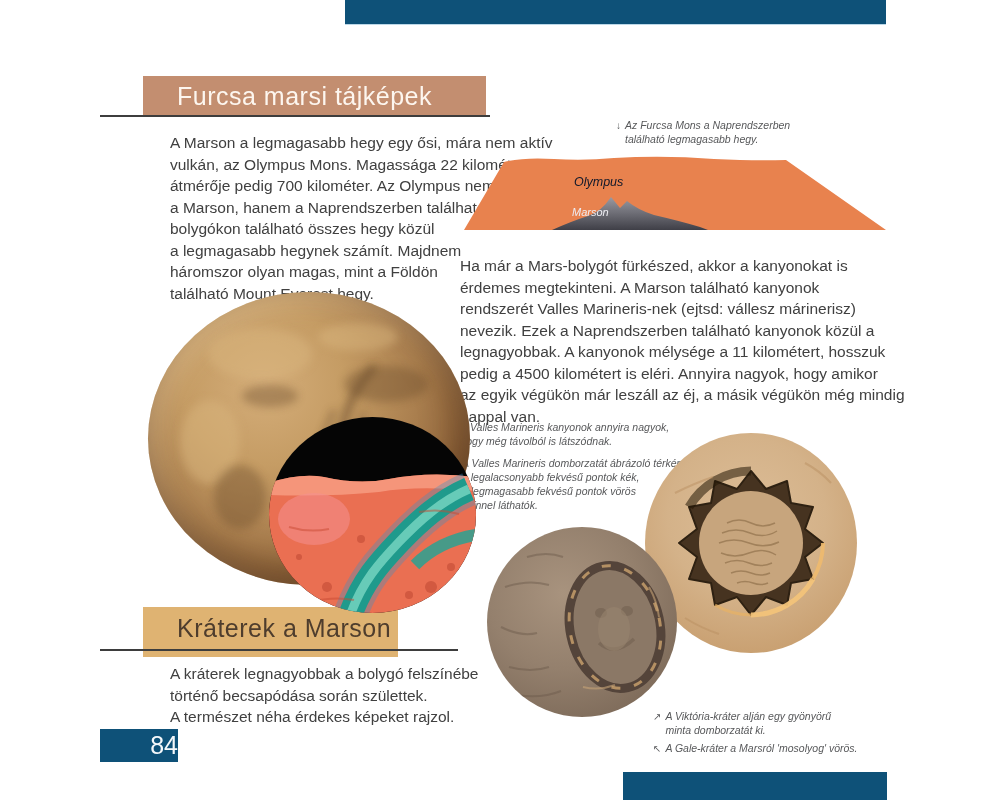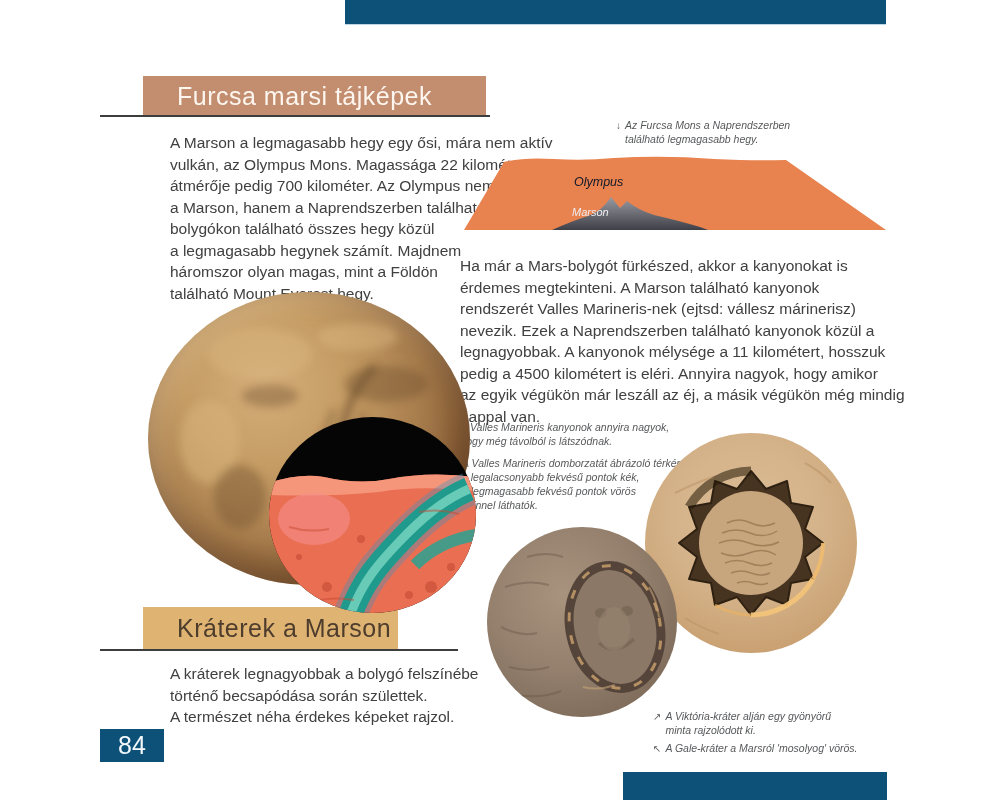--- a/index.html
+++ b/index.html
@@ -9,21 +9,21 @@
   .bar { position:absolute; background:#0e5178; }
   .bar.top    { left:345px; top:0;      width:541px; height:25px; border-bottom:1px solid #bcd8e8; }
   .bar.bottom { left:623px; top:772px;  width:264px; height:28px; }
 
   .chapter { position:absolute; left:160px; top:36px; font-size:17px; font-style:italic;
              font-weight:bold; color:#3a6e96; letter-spacing:.2px; }
 
   .title-box { position:absolute; height:41px; line-height:41px; padding-left:34px;
                font-size:25px; font-weight:300; letter-spacing:.5px; }
   .title-box.tan  { left:143px; top:76px;  width:343px; background:#c38e70; color:#fdf6ef; }
-  .title-box.gold { left:143px; top:607px; width:255px; height:43px; line-height:43px;
+  .title-box.gold { left:143px; top:607px; width:255px; height:50px; line-height:43px;
                     background:#dfb372; color:#4e3d2d; }
   .rule { position:absolute; height:2px; background:#3d3d3d; }
   .rule.r1 { left:100px; top:115px; width:390px; }
   .rule.r2 { left:100px; top:649px; width:358px; }
 
   .prose { position:absolute; color:#404040; font-size:15.5px; line-height:21.5px;
            white-space:pre-line; }
   .prose.p1 { left:170px; top:132px; }
   .prose.p2 { left:460px; top:255px; }
   .prose.p3 { left:170px; top:663px; }
@@ -48,22 +48,22 @@
   .mars-globe { left:148px; top:292px; width:322px; height:293px; z-index:1;
      background: radial-gradient(circle at 36% 32%, #d4ad79 0%, #c59c64 28%, #ac8150 52%, #8f6339 75%, #70492a 93%, #5d3b21 100%);
      box-shadow: inset -10px -14px 34px rgba(55,28,10,.5), inset 8px 10px 24px rgba(255,232,195,.3); }
   .relief-map { left:269px; top:417px; width:207px; height:196px; z-index:2; background:#050505; }
   .victoria   { left:645px; top:433px; width:212px; height:220px; z-index:2;
      background: radial-gradient(circle at 48% 38%, #dcbd97 0%, #d4b289 45%, #caa274 75%, #c1965f 100%); }
   .gale       { left:487px; top:527px; width:190px; height:190px; z-index:3;
      background: radial-gradient(circle at 40% 35%, #a8937e 0%, #94806d 45%, #7e6b5a 80%, #6a594b 100%); }
   .circle-img svg { position:absolute; inset:0; }
 
-  .pagenum { position:absolute; left:100px; top:729px; width:64px; height:33px;
-             background:#0e5178; color:#f4f8fb; font-size:25px; text-align:center;
+  .pagenum { position:absolute; left:100px; top:729px; width:78px; height:33px;
+             background:#0e5178; color:#f4f8fb; font-size:25px; text-align:right;
              line-height:33px; }
 </style>
 </head>
 <body>
 
 <div class="page">
 
   <div class="bar top"></div>
 
 
@@ -228,21 +228,21 @@
   <div class="title-box gold">Kráterek a Marson</div>
   <div class="rule r2"></div>
 
   <div class="prose p3">A kráterek legnagyobbak a bolygó felszínébe
 történő becsapódása során születtek.
 A természet néha érdekes képeket rajzol.</div>
 
   <div class="caption cap-viktoria">
     <span class="arr">↗</span>
     <span class="txt">A Viktória-kráter alján egy gyönyörű
-minta rajzolódott ki.</span>
+minta domborzatát ki.</span>
   </div>
   <div class="caption cap-gale">
     <span class="arr">↖</span>
     <span class="txt">A Gale-kráter a Marsról 'mosolyog' vörös.</span>
   </div>
 
   <div class="pagenum">84</div>
 
   <div class="bar bottom"></div>
 

